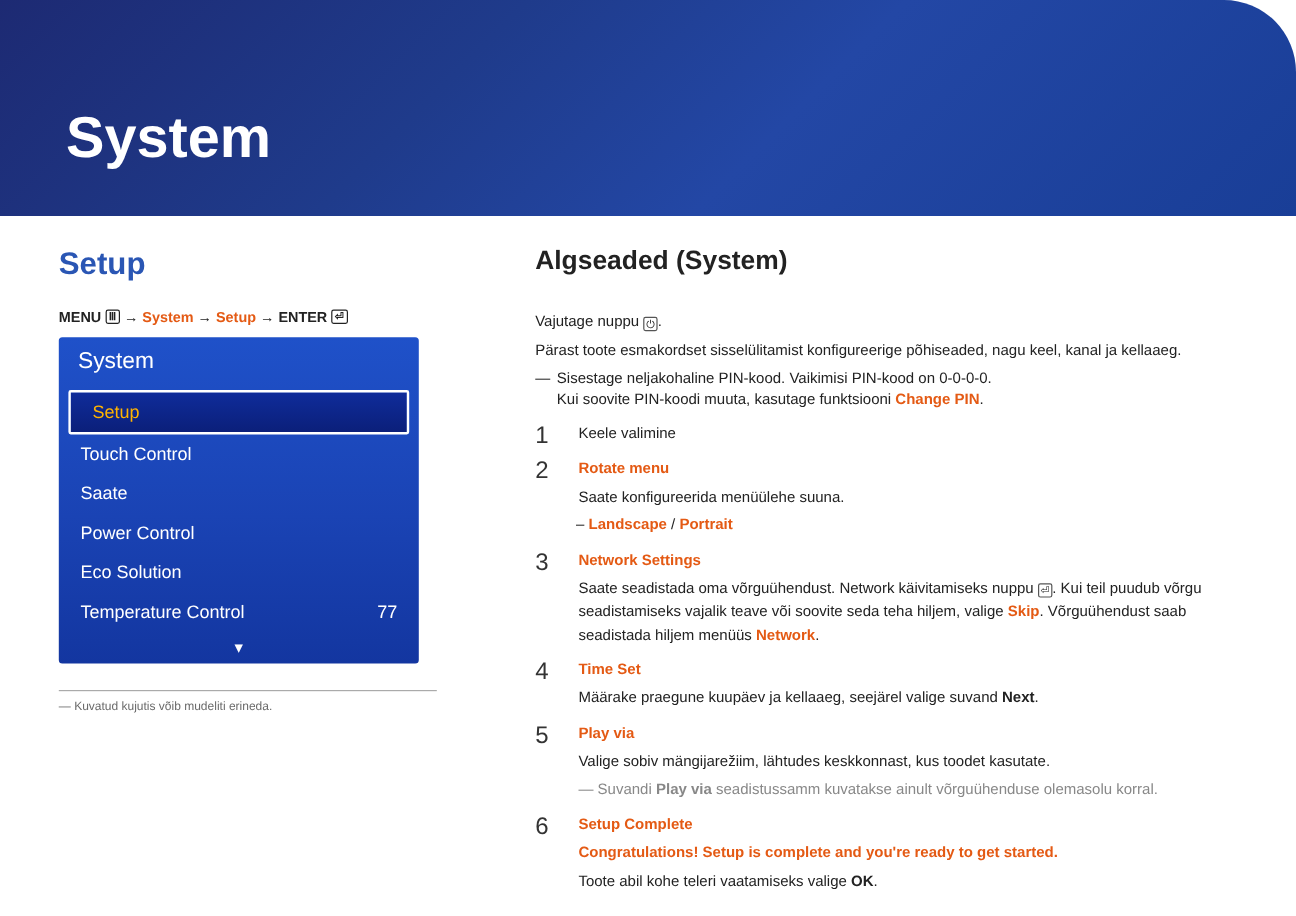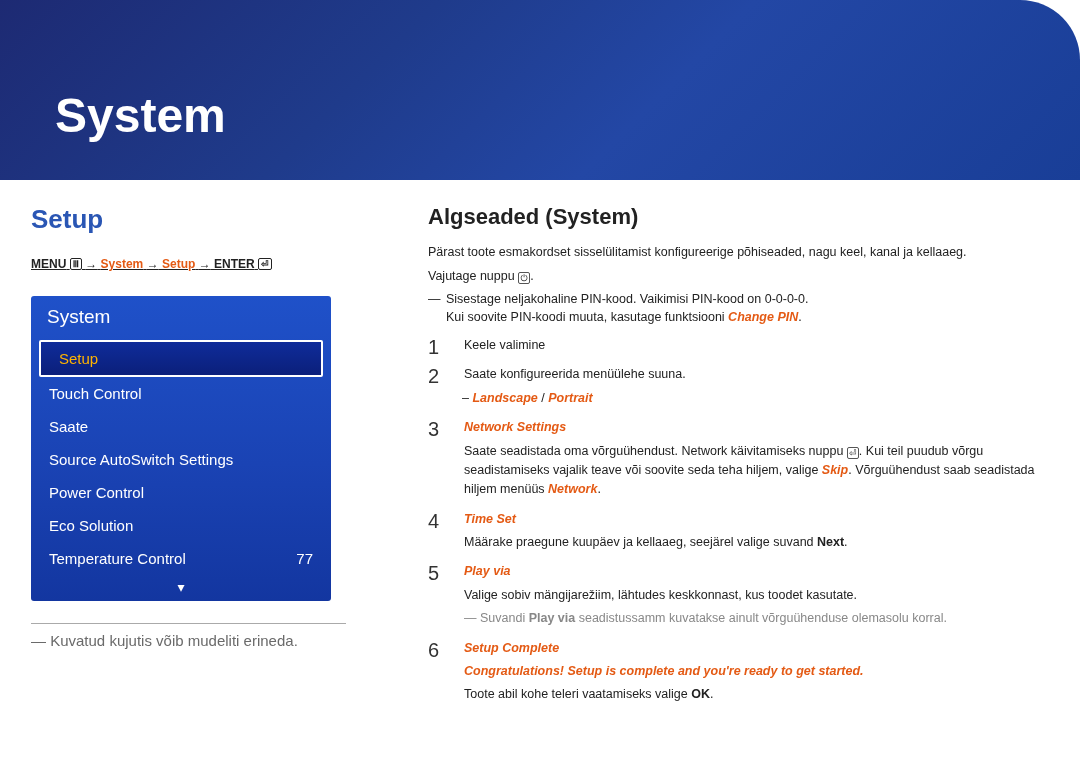--- a/index.html
+++ b/index.html
@@ -7,50 +7,50 @@
 .page { width: 1080px; height: 576px; position: relative; }
 .header-band {
   height: 180px;
   background: linear-gradient(135deg, #1d2a73 0%, #1f3b8b 35%, #2347a5 60%, #193e97 100%);
   border-top-right-radius: 60px;
   position: relative;
   overflow: hidden;
 }
 .header-pattern::before, .header-pattern::after { content:''; position:absolute; inset:0; }
 .header-title { position: absolute; left: 55px; top: 88px; color: #fff; font-size: 48px; font-weight: 700; }
-.content { display: flex; padding: 24px 42px 0 31px; }
+.content { display: flex; padding: 24px 42px 0 49px; }
 .left-col { width: 315px; flex: 0 0 315px; }
 .right-col { flex: 1; padding-left: 82px; }
 .setup-hd { color: #2a56b4; font-size: 26px; font-weight: 700; margin-bottom: 22px; }
-.breadcrumb { font-size: 12px; font-weight: 700; margin-bottom: 25px; text-decoration: underline; }
+.breadcrumb { font-size: 12px; font-weight: 700; margin-bottom: 10px; }
 .breadcrumb .orange { color: #e45a14; font-weight: 700; }
 .bc-icon { display:inline-block; border:1px solid #222; border-radius:2px; font-size:9px; line-height:10px; padding:0 2px; vertical-align:1px; }
 .panel {
   width: 300px;
   background: linear-gradient(to bottom, #1f51c9 0%, #1a43b4 55%, #1336a0 100%);
   border-radius: 3px;
   padding-bottom: 6px;
   color: #fff;
 }
 .panel-title { font-size: 19px; padding: 10px 16px 12px; font-weight: 400; }
 .menu-item { font-size: 15px; padding: 8px 18px; display:flex; justify-content:space-between; }
 .menu-item.selected {
   margin: 0 8px;
   border: 2px solid #fff;
   background: linear-gradient(to bottom, #0f2c9a, #0b1f7a);
   color: #ffb300;
   border-radius: 2px;
 }
 .panel-arrow { text-align:center; padding-top:4px; font-size:14px; }
 .foot-rule { border:0; border-top:1px solid #aaa; margin: 22px 0 8px; }
-.foot-note { font-size: 15px; color: #6a6a6a; }
-.right-title { font-size: 22px; font-weight: 700; margin-bottom: 14px; }
+.foot-note { font-size: 10px; color: #6a6a6a; }
+.right-title { font-size: 22px; font-weight: 700; margin-bottom: 30px; }
 .para { font-size: 12.5px; margin-bottom: 6px; line-height: 1.4; }
 .orange { color: #e45a14; }
-.orange-b { color: #e45a14; font-weight: 700; font-style: italic; }
+.orange-b { color: #e45a14; font-weight: 700; }
 .small-icon { display:inline-block; width:12px; height:12px; line-height:11px; font-size:9px; text-align:center; border:1px solid #555; border-radius:2px; vertical-align:-1px; }
 .dash-line { display:flex; gap:6px; }
 .dash { flex:0 0 auto; width:12px; text-align:center; }
 .step-list { margin-top: 10px; }
 .step { display:flex; gap:18px; margin-bottom: 6px; }
 .step-num { flex:0 0 18px; font-size: 20px; font-weight: 400; color: #333; line-height: 1.1; }
 .step-body { flex:1; font-size: 12.5px; line-height: 1.55; }
 .step-body .sub-dash { margin-left: -2px; }
 .step-body p { margin-bottom: 4px; }
 .bold { font-weight: 700; }
@@ -87,64 +87,62 @@
       <div class="menu-item selected">
         <span>Setup</span>
       </div>
       <div class="menu-item">
         <span>Touch Control</span>
       </div>
       <div class="menu-item">
         <span>Saate</span>
       </div>
       <div class="menu-item">
-        <span>Source AutoSwitch Settings</span>
-      </div>
-      <div class="menu-item">
         <span>Power Control</span>
       </div>
       <div class="menu-item">
         <span>Eco Solution</span>
       </div>
       <div class="menu-item">
         <span>Temperature Control</span>
         <span>77</span>
       </div>
       <div class="panel-arrow">▾</div>
     </div>
 
     <hr class="foot-rule">
     <div class="foot-note">― <span>Kuvatud kujutis võib mudeliti erineda.</span></div>
   </div>
 
   <div class="right-col">
     <div class="right-title">Algseaded (System)</div>
-    <p class="para">Pärast toote esmakordset sisselülitamist konfigureerige põhiseaded, nagu keel, kanal ja kellaaeg.</p>
     <p class="para">
       <span>Vajutage nuppu </span><span class="small-icon">⏻</span><span>.</span>
     </p>
+    <p class="para">Pärast toote esmakordset sisselülitamist konfigureerige põhiseaded, nagu keel, kanal ja kellaaeg.</p>
     <div class="para dash-line">
       <div class="dash">―</div>
       <div>
         <span>Sisestage neljakohaline PIN-kood. Vaikimisi PIN-kood on 0-0-0-0.</span><br>
         <span>Kui soovite PIN-koodi muuta, kasutage funktsiooni </span><span class="orange-b">Change PIN</span><span>.</span>
       </div>
     </div>
 
     <div class="step-list">
       <div class="step">
         <div class="step-num">1</div>
         <div class="step-body">
           <p>Keele valimine</p>
         </div>
       </div>
 
       <div class="step">
         <div class="step-num">2</div>
         <div class="step-body">
+          <p class="orange-b">Rotate menu</p>
           <p>Saate konfigureerida menüülehe suuna.</p>
           <p class="sub-dash"><span>– </span>
             <span class="orange-b">Landscape</span><span> / </span><span class="orange-b">Portrait</span>
           </p>
         </div>
       </div>
 
       <div class="step">
         <div class="step-num">3</div>
         <div class="step-body">

